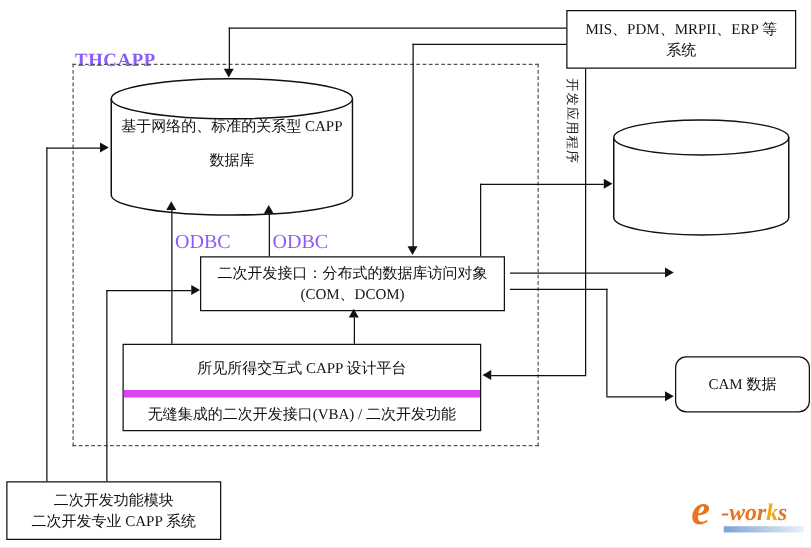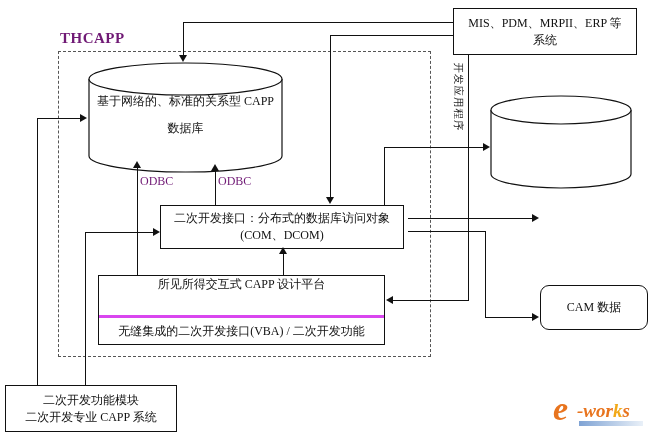--- a/index.html
+++ b/index.html
@@ -1,42 +1,42 @@
 <!DOCTYPE html>
 <html><head>
 <meta charset="utf-8">
 <style>
   html,body{margin:0;padding:0;background:#fff;}
   .stage{position:relative;width:649px;height:438px;background:#fff;overflow:hidden;
          font-family:"Liberation Serif","DejaVu Serif",serif;color:#111;
          outline:1px solid #bbb;}
-  .txt{position:absolute;color:#701a75;}
+  .txt{position:absolute;color:#8b5cf6;margin-top:11px;}
   .node{position:absolute;background:#fff;border:1px solid #111;box-sizing:border-box;
         display:flex;flex-direction:column;justify-content:center;align-items:center;
         font-size:12px;line-height:17px;text-align:center;}
   .rounded{border-radius:9px;}
   .cyl{position:absolute;font-family:Liberation Serif, serif;}
   .cyl svg{position:absolute;left:0;top:0;}
   .cyl .cyl-text{position:absolute;left:0;right:0;display:flex;flex-direction:column;
         align-items:center;font-size:12px;line-height:17px;text-align:center;}
   .h-line{position:absolute;height:1px;background:#111;}
   .v-line{position:absolute;width:1px;background:#111;}
   .arrow{position:absolute;width:0;height:0;}
   .arrow-up{border-left:4px solid transparent;border-right:4px solid transparent;border-bottom:7px solid #111;}
   .arrow-down{border-left:4px solid transparent;border-right:4px solid transparent;border-top:7px solid #111;}
   .arrow-right{border-top:4px solid transparent;border-bottom:4px solid transparent;border-left:7px solid #111;}
   .arrow-left{border-top:4px solid transparent;border-bottom:4px solid transparent;border-right:7px solid #111;}
   .dashed-box{position:absolute;left:58px;top:51px;width:373px;height:306px;
         border:1.5px dashed #555;box-sizing:border-box;}
   .thcapp{left:60px;top:30px;font-weight:bold;font-size:15px;letter-spacing:.5px;}
-  .edge-label{font-size:12px;}
+  .edge-label{font-size:16px;}
   .v-label{position:absolute;left:416px;top:98px;width:84px;height:13px;font-size:10.5px;
         letter-spacing:1px;transform:rotate(90deg);white-space:nowrap;color:#222;}
-  .two-row .row1{width:100%;height:42px;border-bottom:3px solid #d946ef;box-sizing:border-box;
-        display:flex;align-items:flex-start;justify-content:center;}
+  .two-row .row1{width:100%;height:42px;border-bottom:6px solid #d946ef;box-sizing:border-box;
+        display:flex;align-items:center;justify-content:center;}
   .two-row .row2{width:100%;flex:1;display:flex;align-items:center;justify-content:center;}
   
   .logo{position:absolute;left:553px;top:391px;width:95px;height:42px;
         font-family:"Liberation Serif","DejaVu Serif",serif;font-style:italic;font-weight:bold;}
   .logo .e{position:absolute;left:0;top:0;font-size:34px;line-height:36px;}
   .logo .wk{position:absolute;left:24px;top:9px;font-size:19px;letter-spacing:0px;}
   .logo .bar{position:absolute;left:26px;top:30px;width:64px;height:5px;}
 </style>
 </head>
 <body>

